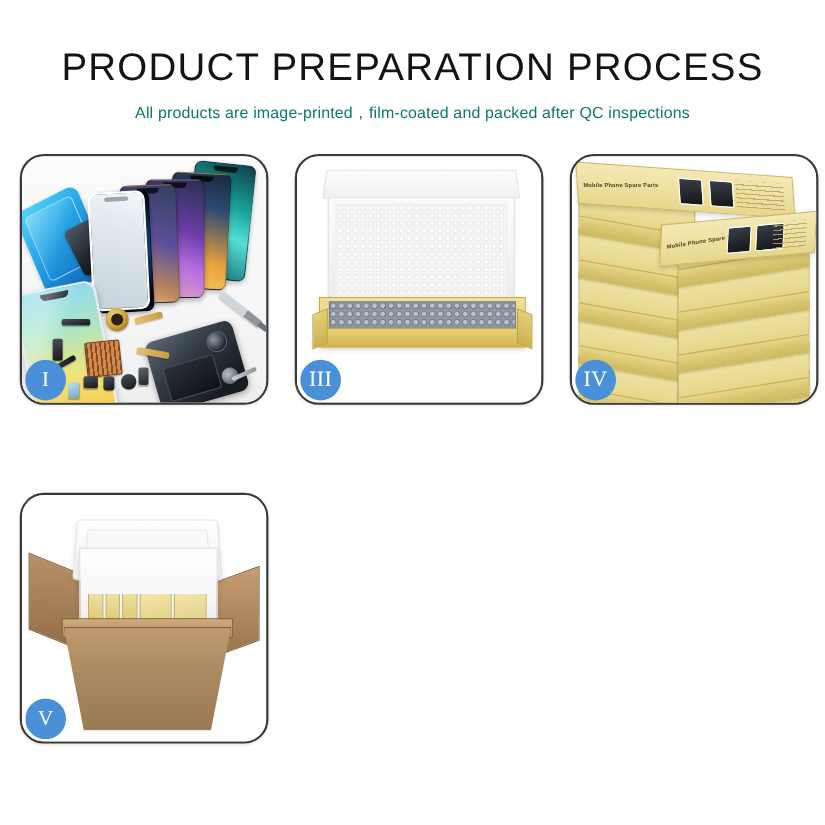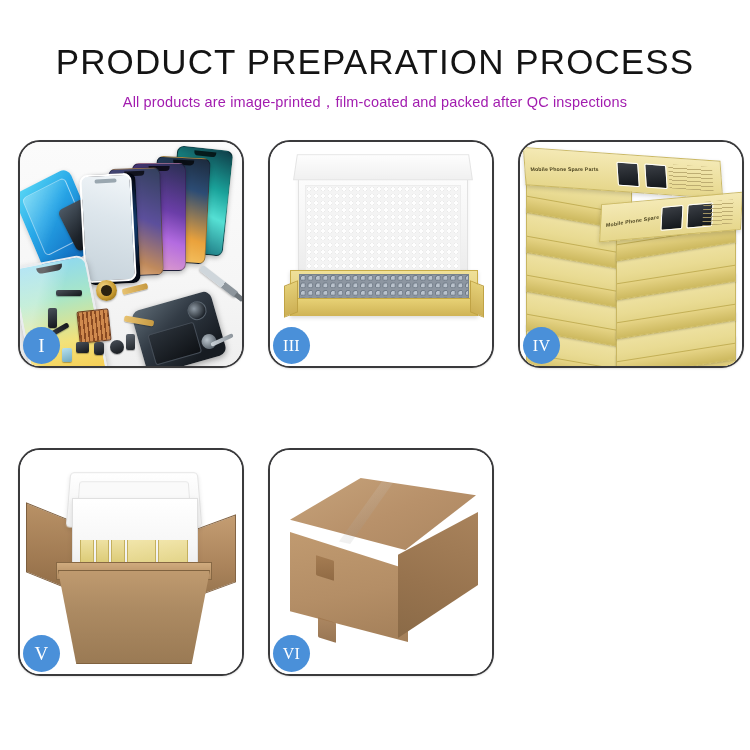--- a/index.html
+++ b/index.html
@@ -13,21 +13,21 @@
   .page{position:relative;width:750px;height:750px;}
 
   
   .hdr{position:absolute;left:0;top:0;width:750px;text-align:center;}
   .title{
     font-size:35px;letter-spacing:1.1px;color:#141414;
     font-weight:400;margin:0;padding-top:44px;line-height:1;
     white-space:nowrap;
   }
   .subtitle{
-    font-size:14.5px;color:#a21caf;margin:0;padding-top:14px;
+    font-size:14.5px;color:#0f766e;margin:0;padding-top:14px;
     letter-spacing:.15px;white-space:nowrap;
   }
 
   
   .grid{
     position:absolute;left:18px;top:140px;
     width:726px;
     display:grid;
     grid-template-columns:226px 226px 226px;
     grid-template-rows:228px 228px;
@@ -49,21 +49,21 @@
     position:absolute;left:3px;bottom:2px;
     width:37px;height:37px;border-radius:50%;
     background:#4a90d9;
     color:#ffffff;
     font-family:"Liberation Serif",serif;
     font-size:19px;
     display:flex;align-items:center;justify-content:center;
     letter-spacing:.4px;
     z-index:40;
   }
-  .badge.sm{font-size:16px;}
+  .badge.sm{font-size:20px;}
 
   
   .c1 .bg{position:absolute;inset:0;background:
       linear-gradient(180deg,#fbfbfb 0%,#f6f6f6 62%,#efefef 100%);}
   
   .oca{
     position:absolute;left:6px;top:36px;width:62px;height:86px;
     transform:rotate(-27deg) skewX(-4deg);
     border-radius:9px;
     background:linear-gradient(150deg,#59d8f5 0%,#28a8e8 38%,#1477c8 78%,#0f62ad 100%);
@@ -590,27 +590,15 @@
           <span class="ib"></span>
           <span class="ib wide"></span>
           <span class="ib wide"></span>
         </div>
         <div class="cartonRim"></div>
         <div class="cartonBody"></div>
       </div>
       <div class="badge">V</div>
     </div>
 
-    <div class="cell c6">
-      <div class="scene">
-        <div class="bg"></div>
-        <div class="shipTop"></div>
-        <div class="shipTopSeam"></div>
-        <div class="shipFront"></div>
-        <div class="shipSide"></div>
-        <div class="tapeSq ts1"></div>
-        <div class="tapeSq ts2"></div>
-      </div>
-      <div class="badge sm">VI</div>
-    </div>
 
   </div>
 </div>
 
 </body></html>

